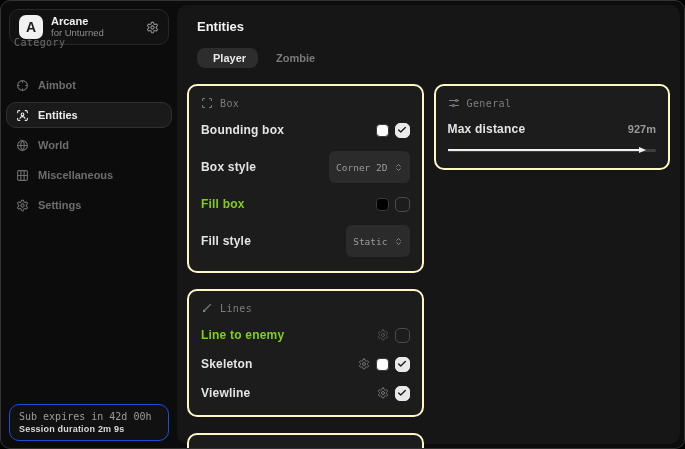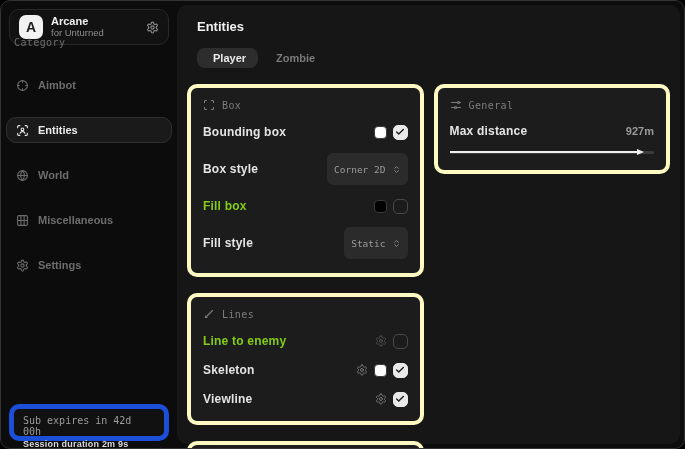--- a/index.html
+++ b/index.html
@@ -24,52 +24,52 @@
   }
   .brand-text{ display:flex; flex-direction:column; line-height:1.15; }
   .brand-title{ font-size:11px; font-weight:700; color:#f0f0f0; }
   .brand-sub{ font-size:9.5px; color:#8e8e8e; }
   .brand-gear{ margin-left:auto; color:#8f8f8f; display:flex; }
   .category{
     position:absolute; left:13px; top:36px;
     font-family:"DejaVu Sans Mono", monospace;
     font-size:10px; color:#6c6c6c; letter-spacing:.4px;
   }
-  .nav{ position:absolute; left:5px; top:71px; width:166px; display:flex; flex-direction:column; gap:19px; }
+  .nav{ position:absolute; left:5px; top:71px; width:166px; display:flex; flex-direction:column; gap:4px; }
   .nav-item{
     height:26px; display:flex; align-items:center; gap:9px;
     padding:0 9px; border-radius:10px; border:1px solid transparent;
     color:#6d6d6d; font-size:11px; font-weight:600; cursor:pointer;
   }
   .nav-item .nicon{ display:flex; color:inherit; }
   .nav-item.selected{ background:#1a1a1a; border-color:#303030; color:#ececec; }
   .footer-card{
     position:absolute; left:8px; right:8px; bottom:7px; height:37px;
-    border:5px solid #1d4ed8; border-radius:10px; background:#111;
+    border:1px solid #1d4ed8; border-radius:10px; background:#111;
     padding:6px 9px; display:flex; flex-direction:column; gap:2px;
   }
   .footer-line1{ font-family:"DejaVu Sans Mono", monospace; font-size:10px; color:#9d9d9d; }
   .footer-line2{ font-size:9px; font-weight:700; color:#dadada; letter-spacing:.2px; }
   
   .main{
     position:absolute; left:176px; top:4px; right:4px; bottom:4px;
     background:#161616; border-radius:10px; padding:14px 10px 10px;
   }
   .page-title{ margin-left:10px; font-size:13px; font-weight:700; color:#f2f2f2; }
   .tabs{ display:flex; gap:6px; margin:14px 0 0 10px; }
   .tab{
     padding:4px 12px; border-radius:8px; font-size:11px; font-weight:600;
     color:#7b7b7b; cursor:pointer;
   }
   .tab.selected{ background:#2d2d2d; color:#e9e9e9;padding-left:16px; }
   .columns{ display:flex; gap:10px; margin-top:16px; align-items:flex-start; }
   .col-left{ width:238px; display:flex; flex-direction:column; gap:16px; }
   .col-right{ width:238px; }
   .card{
-    background:#1c1c1c; border:4px solid #fef9c3; border-radius:10px;
+    background:#1c1c1c; border:2px solid #fef9c3; border-radius:10px;
     padding:11px 12px 14px;
   }
   .card-head{
     display:flex; align-items:center; gap:7px;
     font-family:"DejaVu Sans Mono", monospace;
     font-size:10px; color:#7d7d7d; letter-spacing:.4px;
   }
   .card-head .hicon{ display:flex; color:#7d7d7d; }
   .row{ margin-top:13px; display:flex; align-items:center; min-height:16px; }
   .row-label{ font-size:12px; font-weight:600; color:#e4e4e4; letter-spacing:.2px; }

